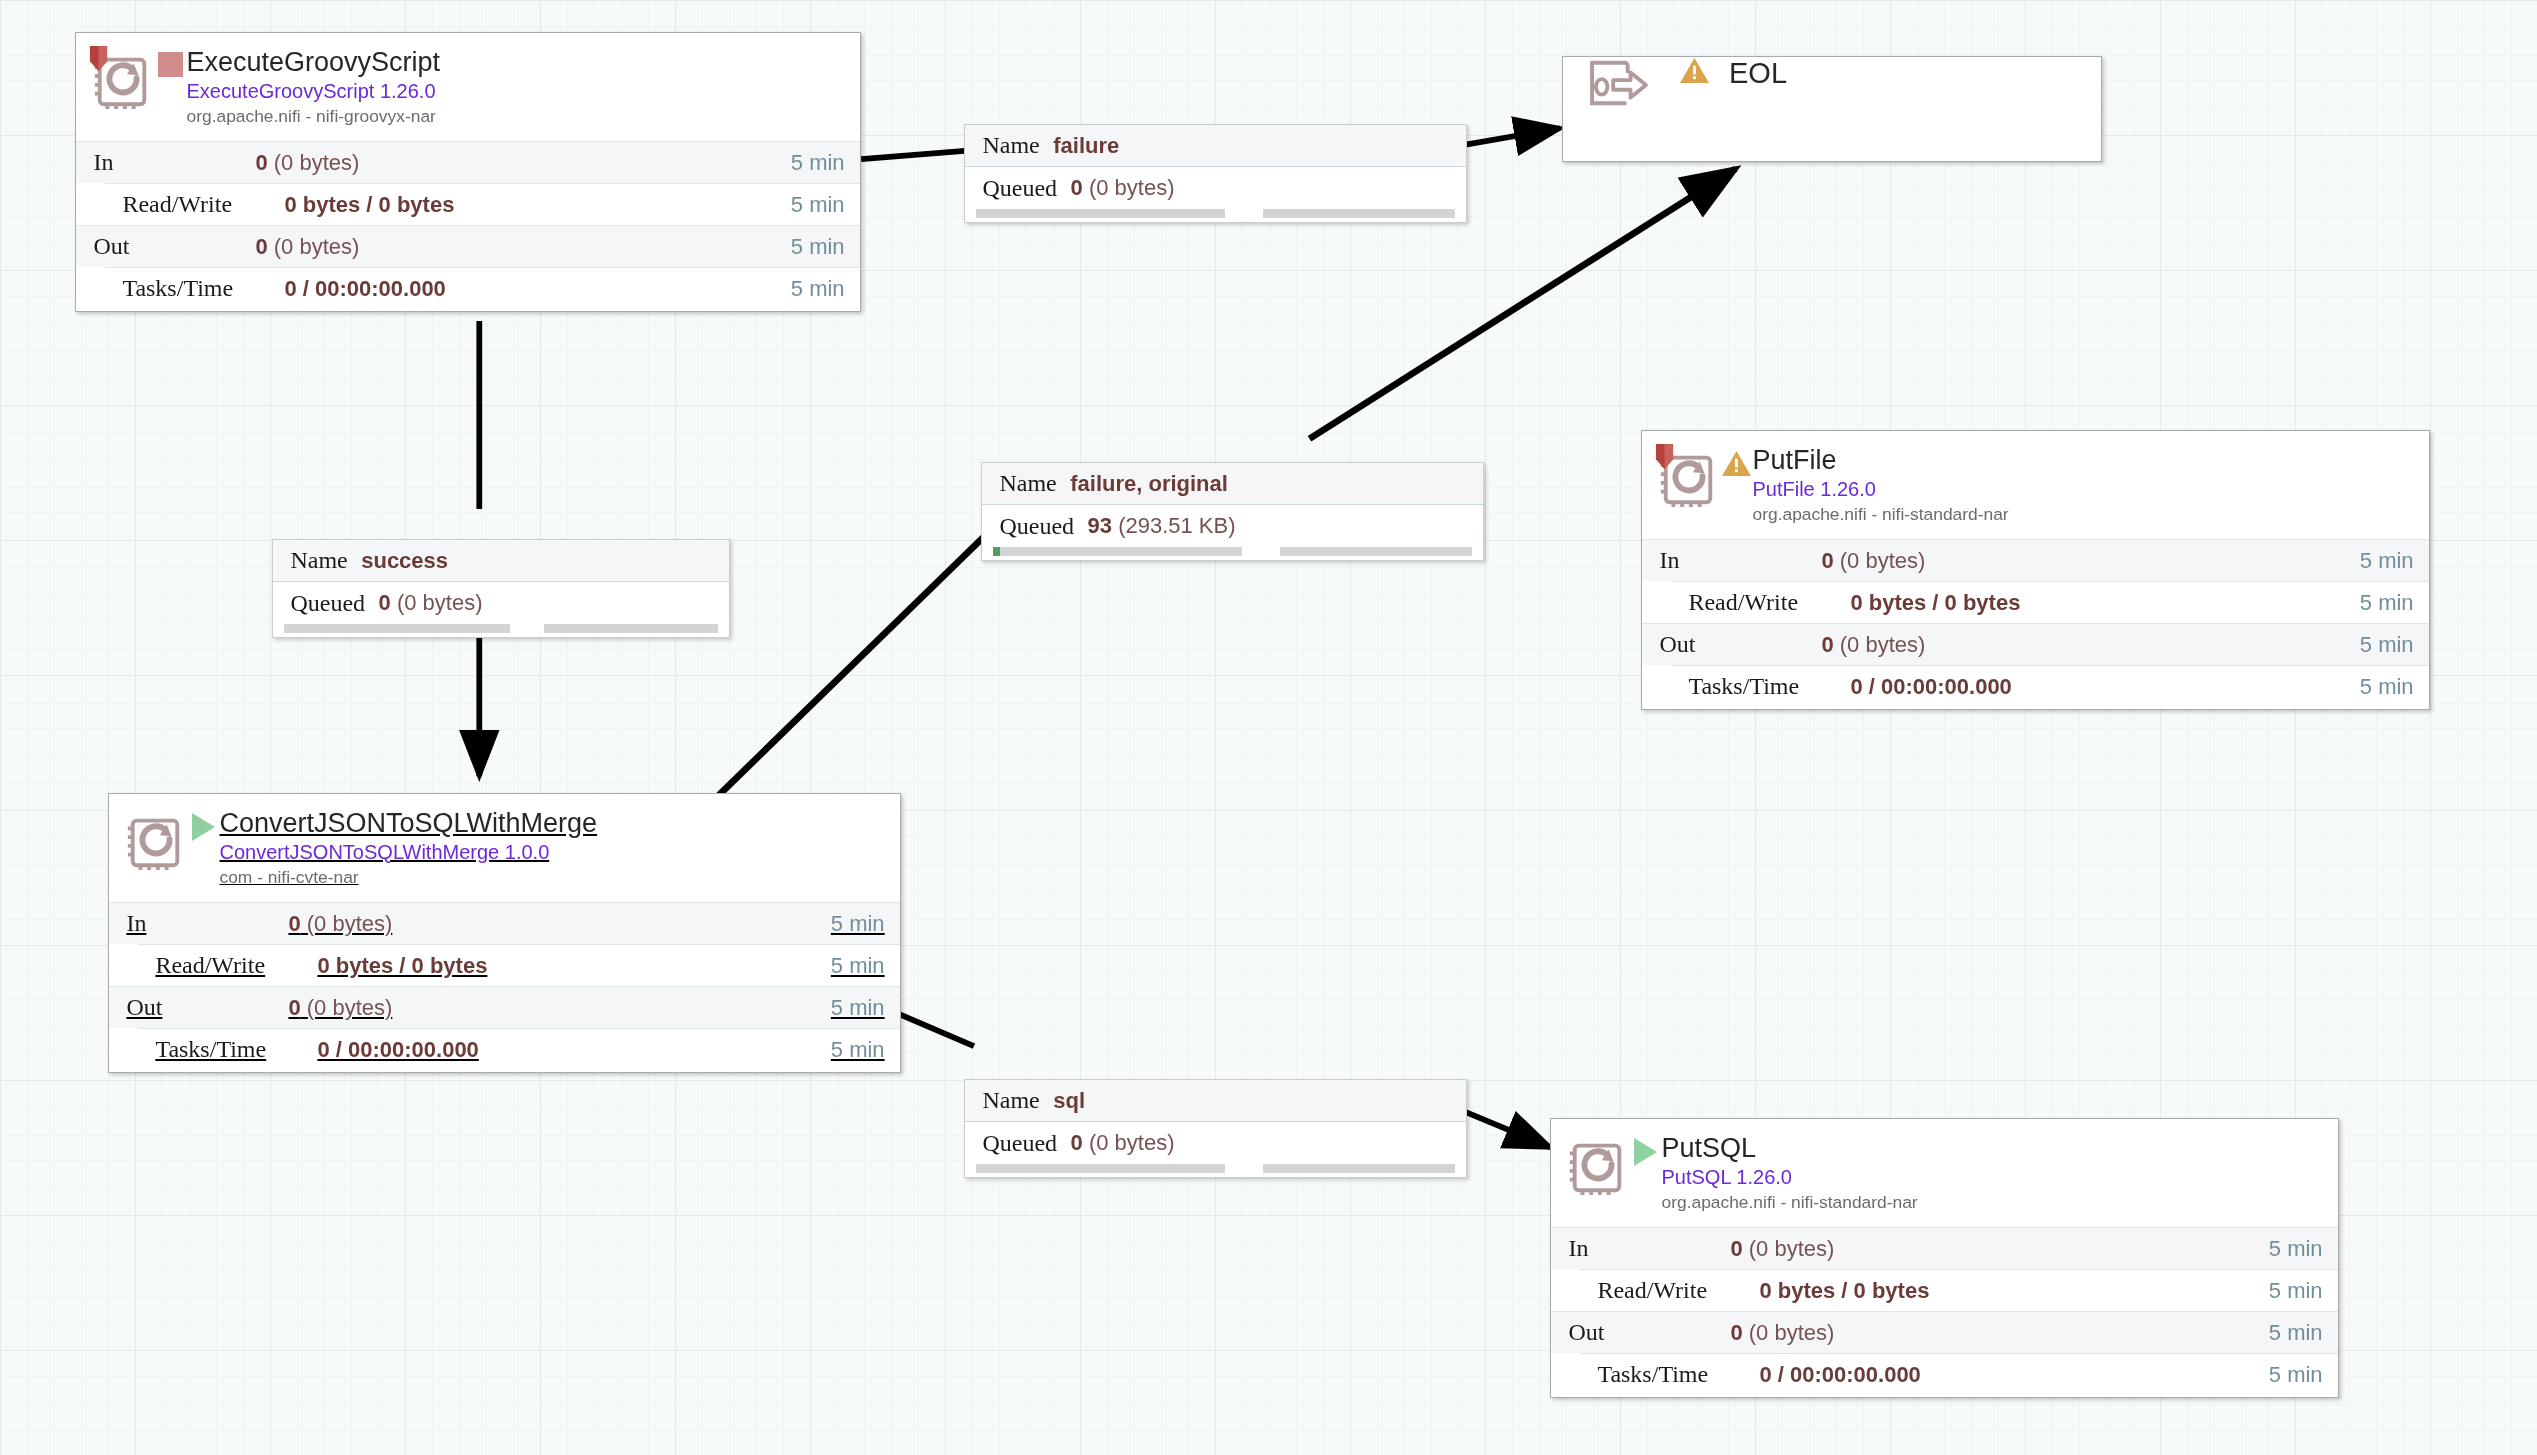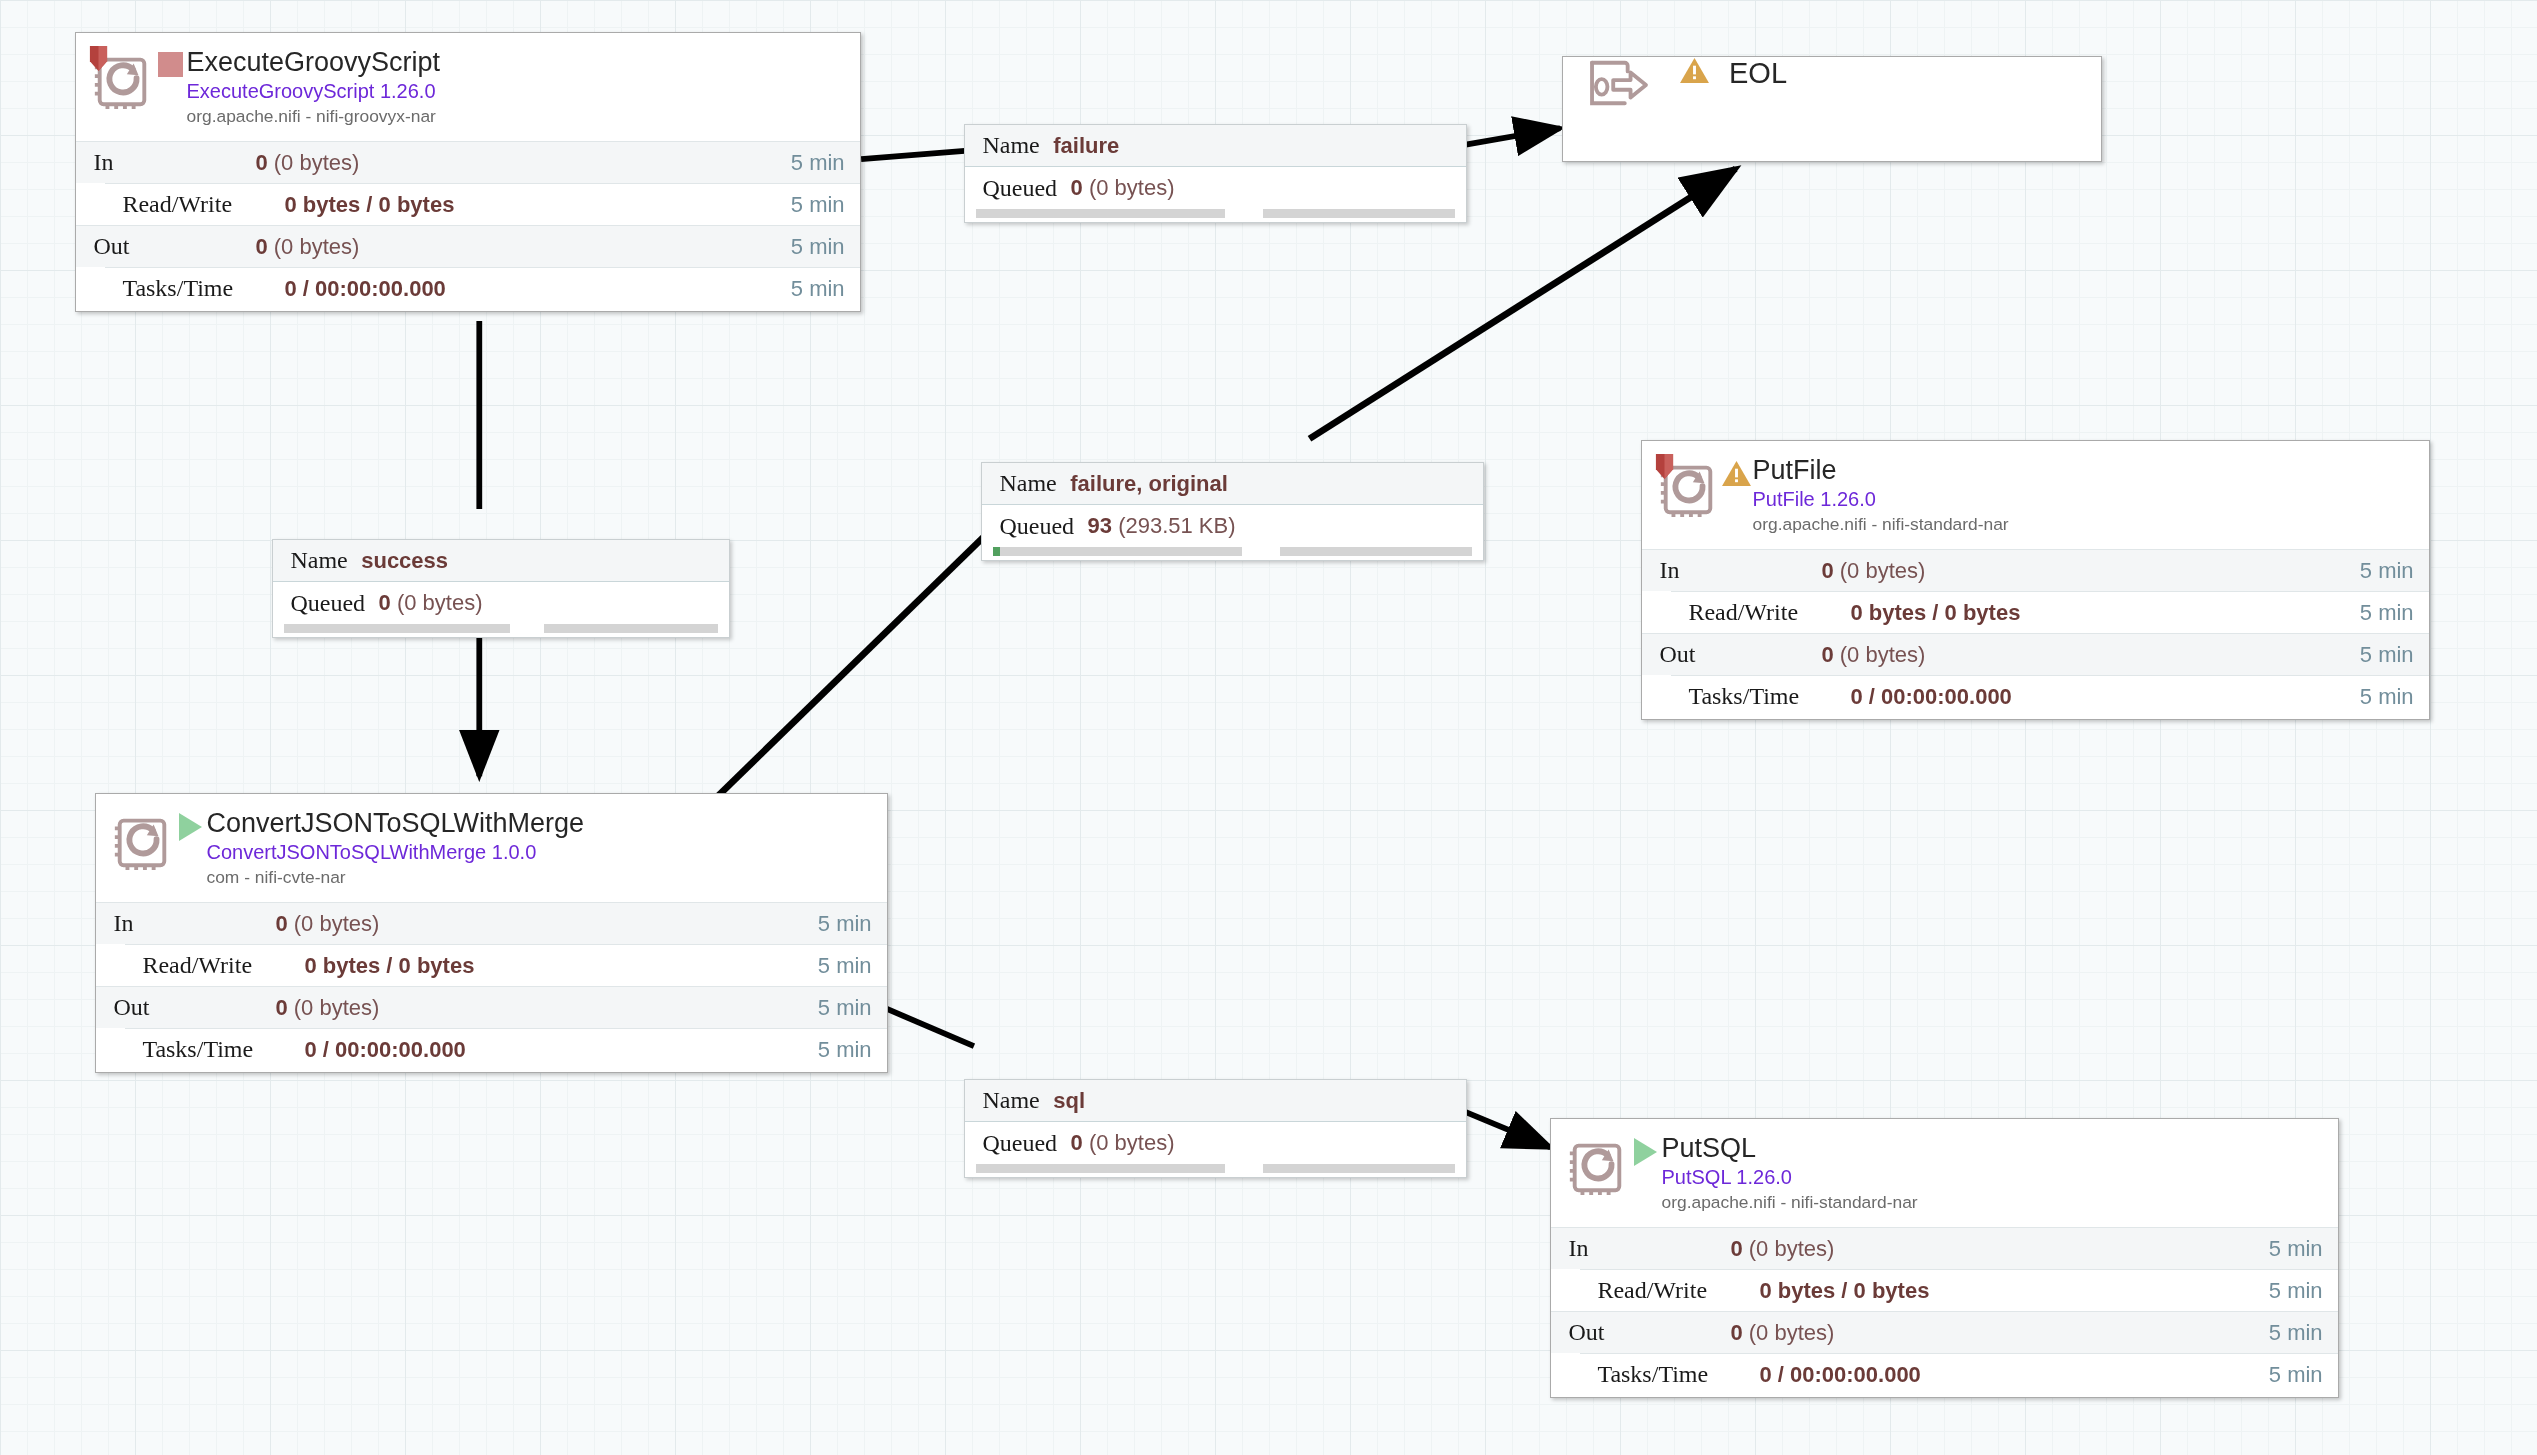--- a/index.html
+++ b/index.html
@@ -365,21 +365,21 @@
     <div class="conn-bars">
       <span class="bar-wrap left">
           <span class="bar-fill" style="width:0%"></span>
         </span>
       <span class="bar-wrap right">
           <span class="bar-fill" style="width:0%"></span>
         </span>
     </div>
   </div>
 
-  <div class="processor" style="left:1641px; top:440px; width:789px; height:280px;">
+  <div class="processor" style="left:1641px; top:430px; width:789px; height:280px;">
     <div class="proc-head">
       <div class="proc-icon">
         <svg viewBox="0 0 66 66" width="64" height="64">
           <g fill="none" stroke="#b09a9a" stroke-width="4">
             <path d="M14 12 h38 a4 4 0 0 1 4 4 v38 a4 4 0 0 1 -4 4 h-38 a4 4 0 0 1 -4 -4 v-38 a4 4 0 0 1 4 -4 z"></path>
             <path d="M10 20 h-5 M10 29 h-5 M10 38 h-5 M10 47 h-5"></path>
             <path d="M18 58 v5 M27 58 v5 M36 58 v5 M45 58 v5"></path>
           </g>
           <path d="M44 22 a14 14 0 1 0 4 9" fill="none" stroke="#b09a9a" stroke-width="6" stroke-linecap="round"></path>
           <polygon points="45,16 50,28 38,27" fill="#b09a9a"></polygon>
@@ -419,21 +419,21 @@
       <span class="stat-value"><b>0</b><span> (0 bytes)</span></span>
       <span class="stat-time">5 min</span>
     </div>
     <div class="stat-row even">
       <span class="stat-label">Tasks/Time</span>
       <span class="stat-value"><b>0 / 00:00:00.000</b><span></span></span>
       <span class="stat-time">5 min</span>
     </div>
   </div>
 
-  <div class="processor" style="left:95px; top:793px; width:793px; height:280px;">
+  <div class="processor" style="left:108px; top:793px; width:793px; height:280px;text-decoration:underline;">
     <div class="proc-head">
       <div class="proc-icon">
         <svg viewBox="0 0 66 66" width="64" height="64">
           <g fill="none" stroke="#b09a9a" stroke-width="4">
             <path d="M14 12 h38 a4 4 0 0 1 4 4 v38 a4 4 0 0 1 -4 4 h-38 a4 4 0 0 1 -4 -4 v-38 a4 4 0 0 1 4 -4 z"></path>
             <path d="M10 20 h-5 M10 29 h-5 M10 38 h-5 M10 47 h-5"></path>
             <path d="M18 58 v5 M27 58 v5 M36 58 v5 M45 58 v5"></path>
           </g>
           <path d="M44 22 a14 14 0 1 0 4 9" fill="none" stroke="#b09a9a" stroke-width="6" stroke-linecap="round"></path>
           <polygon points="45,16 50,28 38,27" fill="#b09a9a"></polygon>

